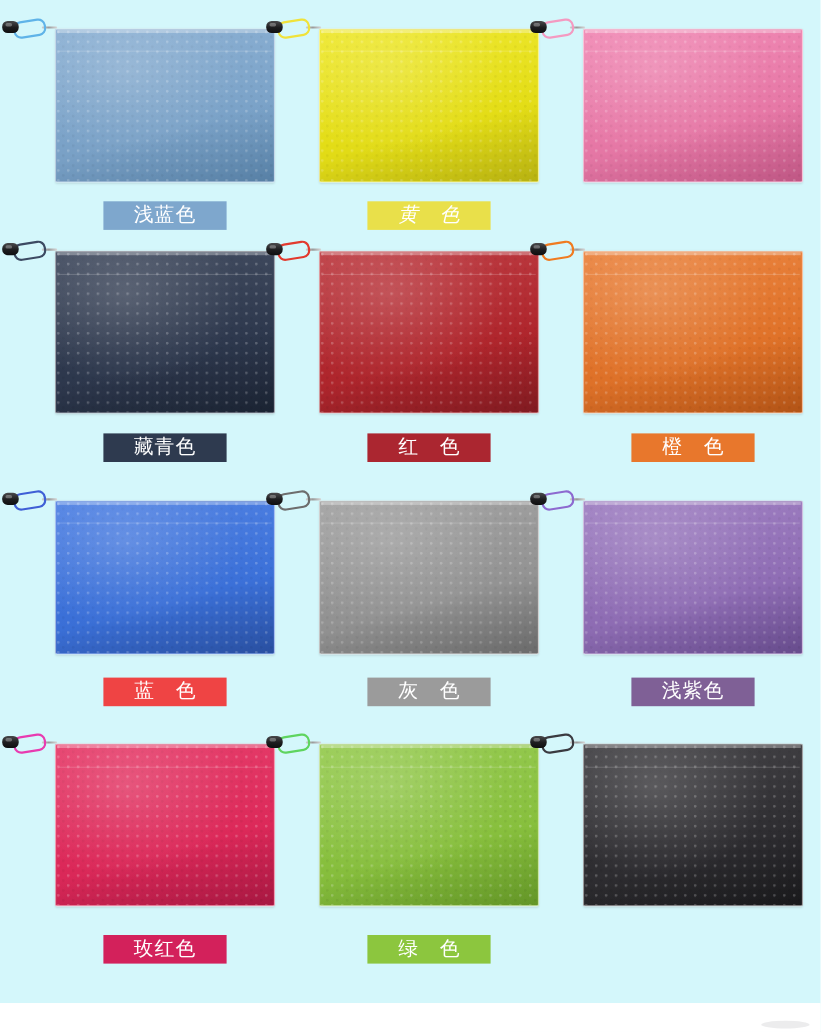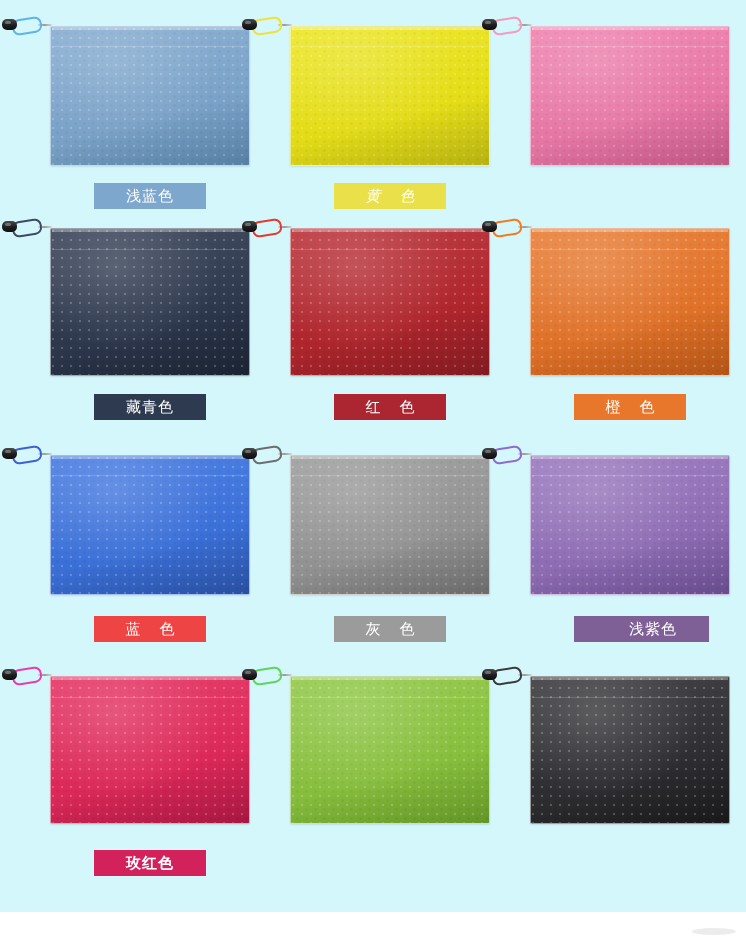--- a/index.html
+++ b/index.html
@@ -149,21 +149,21 @@
     border-radius: 2px;
     background: rgba(255,255,255,.30);
   }
   
   .label {
     position: absolute;
     height: 26px;
     line-height: 26px;
     text-align: center;
     color: #ffffff;
-    font-size: 15px;
+    font-size: 18px;
     font-family: "DejaVu Sans", "Liberation Sans", sans-serif;
     white-space: nowrap;
     letter-spacing: 1px;
   }
   .label.two-char {
     letter-spacing: 7px;
     text-indent: 7px;
   }
 </style>
 </head>
@@ -298,50 +298,51 @@
           <div class="bag-fold"></div>
         </div>
       </div>
       <div class="zipper" style="left: 482px; top: 445px; width: 50px;">
         <div class="zip-rail" style="width: 14px;"></div>
         <div class="zip-loop" style="left: 10px; border-color: rgb(141, 106, 208);"></div>
         <div class="zip-tab">
           <div class="zip-tab-hi"></div>
         </div>
       </div>
-      <div class="label" style="background: rgb(127, 96, 150); width: 112px; height: 26px; line-height: 26px; left: 574px; top: 616px; padding-left: 23px;">浅紫色</div>
+      <div class="label" style="background: rgb(127, 96, 150); width: 112px; height: 26px; line-height: 26px; left: 574px; top: 616px;">浅紫色</div>
       <div class="bag-wrap" style="left: 50px; top: 676px; width: 200px; height: 148px;">
         <div class="bag" style="background: linear-gradient(165deg, rgb(228, 42, 92) 0%, rgb(228, 42, 92) 62%, rgb(183, 25, 71) 100%); box-shadow: rgba(0, 0, 0, 0.1) 0px 1px 2px;">
           <div class="mesh"></div>
           <div class="bag-top-seam"></div>
           <div class="bag-fold"></div>
         </div>
       </div>
       <div class="zipper" style="left: 2px; top: 666px; width: 50px;">
         <div class="zip-rail" style="width: 14px;"></div>
         <div class="zip-loop" style="left: 10px; border-color: rgb(232, 59, 176);"></div>
         <div class="zip-tab">
           <div class="zip-tab-hi"></div>
         </div>
       </div>
-      <div class="label" style="background: rgb(211, 33, 91); width: 112px; height: 26px; line-height: 26px; left: 94px; top: 850px; font-weight: bold;">玫红色</div>
+      <div class="label" style="background: rgb(211, 33, 91); width: 112px; height: 26px; line-height: 26px; left: 94px; top: 850px;">玫红色</div>
       <div class="bag-wrap" style="left: 290px; top: 676px; width: 200px; height: 148px;">
         <div class="bag" style="background: linear-gradient(165deg, rgb(140, 198, 63) 0%, rgb(140, 198, 63) 62%, rgb(109, 164, 43) 100%); box-shadow: rgba(0, 0, 0, 0.1) 0px 1px 2px;">
           <div class="mesh"></div>
           <div class="bag-top-seam"></div>
           <div class="bag-fold"></div>
         </div>
       </div>
       <div class="zipper" style="left: 242px; top: 666px; width: 50px;">
         <div class="zip-rail" style="width: 14px;"></div>
         <div class="zip-loop" style="left: 10px; border-color: rgb(95, 212, 95);"></div>
         <div class="zip-tab">
           <div class="zip-tab-hi"></div>
         </div>
       </div>
+      <div class="label two-char" style="background: rgb(140, 198, 62); width: 112px; height: 26px; line-height: 26px; left: 334px; top: 850px;">绿 色</div>
       <div class="bag-wrap" style="left: 530px; top: 676px; width: 200px; height: 148px;">
         <div class="bag" style="background: linear-gradient(165deg, rgb(48, 47, 51) 0%, rgb(48, 47, 51) 62%, rgb(27, 27, 30) 100%); box-shadow: rgba(0, 0, 0, 0.1) 0px 1px 2px;">
           <div class="mesh"></div>
           <div class="bag-top-seam"></div>
           <div class="bag-fold"></div>
         </div>
       </div>
       <div class="zipper" style="left: 482px; top: 666px; width: 50px;">
         <div class="zip-rail" style="width: 14px;"></div>
         <div class="zip-loop" style="left: 10px; border-color: rgb(58, 58, 64);"></div>

